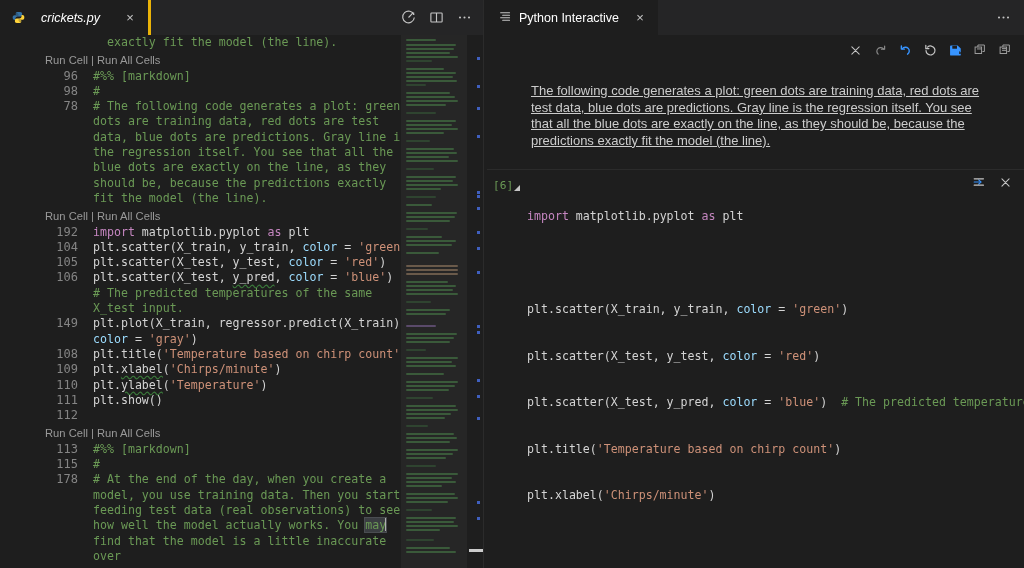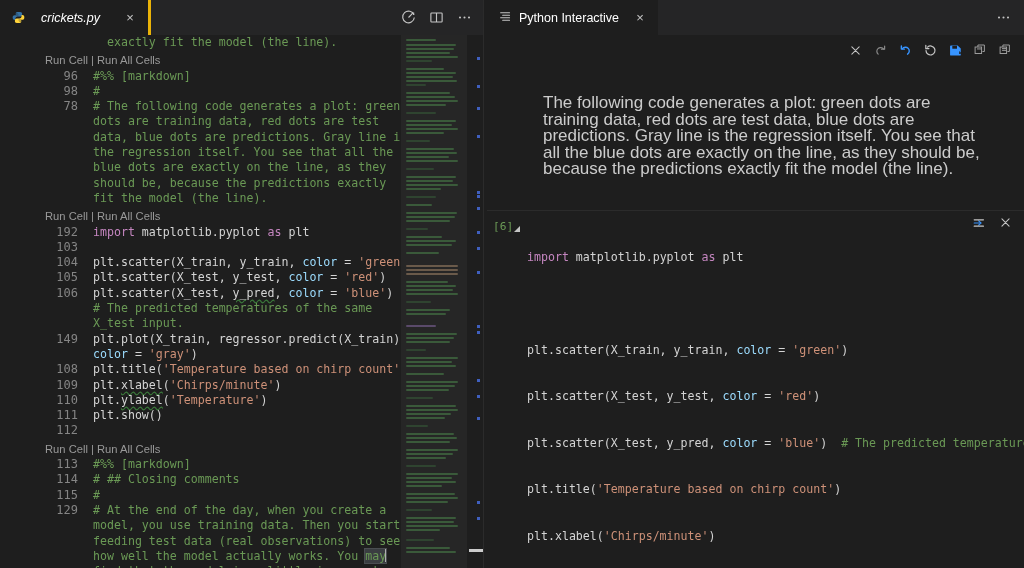--- a/index.html
+++ b/index.html
@@ -263,24 +263,25 @@
   }
   .md-title {
     color: #e7e7e7;
     font-size: 19px;
     font-weight: bold;
     margin: 0 0 13px 0;
     letter-spacing: -0.1px;
   }
   .md-para {
     color: #cccccc;
-    font-size: 17px;
+    font-size: 13px;
     line-height: 16.5px;
-    margin: 16px;
+    margin: 4px;
     max-width: 472px;
+    text-decoration: underline;
   }
 
   .code-cell {
     position: relative;
     padding: 8px 0 6px 0;
   }
   .cell-toolbar {
     position: absolute;
     top: 3px; right: 10px;
     display: flex; align-items: center; gap: 8px;
@@ -399,24 +400,20 @@
           <div class="codelens">
             <span class="ln"></span>
             <span class="cl-text">Run Cell | Run All Cells</span>
           </div>
 
           <div class="codeline">
             <span class="ln">192</span>
             <span class="ctext"><span class="t-kw">import</span><span class="t-plain"> matplotlib.pyplot </span><span class="t-kw">as</span><span class="t-plain"> plt</span></span>
           </div>
           <div class="codeline">
-            <span class="ln">103</span>
-            <span class="ctext"></span>
-          </div>
-          <div class="codeline">
             <span class="ln">104</span>
             <span class="ctext"><span class="t-plain">plt.scatter(X_train, y_train, </span><span class="t-var">color</span><span class="t-op"> = </span><span class="t-str">'green'</span><span class="t-plain">)</span></span>
           </div>
           <div class="codeline">
             <span class="ln">105</span>
             <span class="ctext"><span class="t-plain">plt.scatter(X_test, y_test, </span><span class="t-var">color</span><span class="t-op"> = </span><span class="t-str">'red'</span><span class="t-plain">)</span></span>
           </div>
           <div class="codeline">
             <span class="ln">106</span>
             <span class="ctext" style="white-space:pre-wrap;padding-right:66px;"><span class="t-plain">plt.scatter(X_test, </span><span class="t-plain squig">y_pred</span><span class="t-plain">, </span><span class="t-var">color</span><span class="t-op"> = </span><span class="t-str">'blue'</span><span class="t-plain">)  </span><span class="t-comment">#&nbsp;The predicted temperatures of the same X_test input.</span></span>
@@ -449,29 +446,25 @@
           <div class="codelens">
             <span class="ln"></span>
             <span class="cl-text">Run Cell | Run All Cells</span>
           </div>
 
           <div class="codeline">
             <span class="ln">113</span>
             <span class="ctext t-comment">#%% [markdown]</span>
           </div>
           <div class="codeline">
-            <span class="ln">114</span>
-            <span class="ctext t-comment"># ## Closing comments</span>
-          </div>
-          <div class="codeline">
             <span class="ln">115</span>
             <span class="ctext t-comment">#</span>
           </div>
           <div class="codeline">
-            <span class="ln">129</span>
+            <span class="ln">178</span>
             <span class="ctext t-comment" style="white-space:pre-wrap;padding-right:70px;"><span># At the end of the day, when you create a model, you use training data. Then you start feeding test data (real observations) to see how well the model actually works. You </span><span class="sel-word">may</span><span class="cursor"></span><span> find that the model is a little inaccurate over</span></span>
           </div>
 
         </div>
       </div>
 
       <div class="minimap">
         <div class="mm-slider" style="top:0px;height:533px;"></div>
         <div class="mm-line" style="left:5px;width:30px;top:4px;"></div>
         <div class="mm-line" style="left:5px;width:50px;top:9px;"></div>

